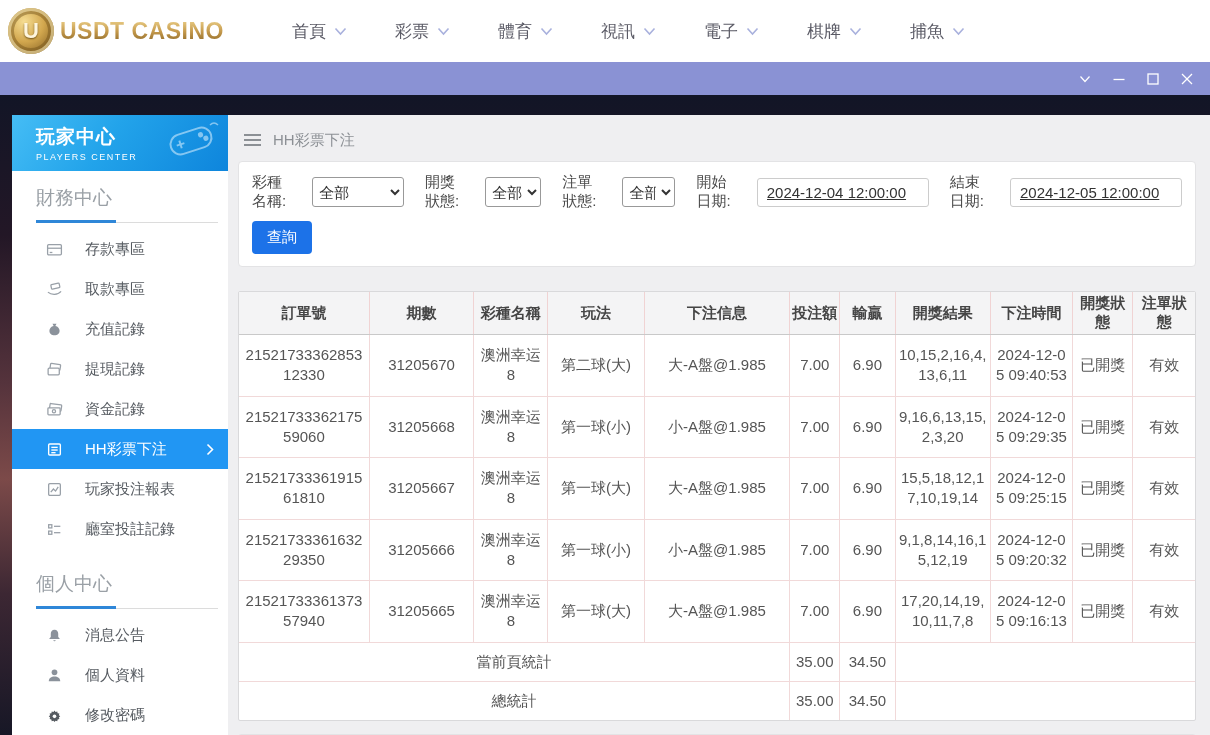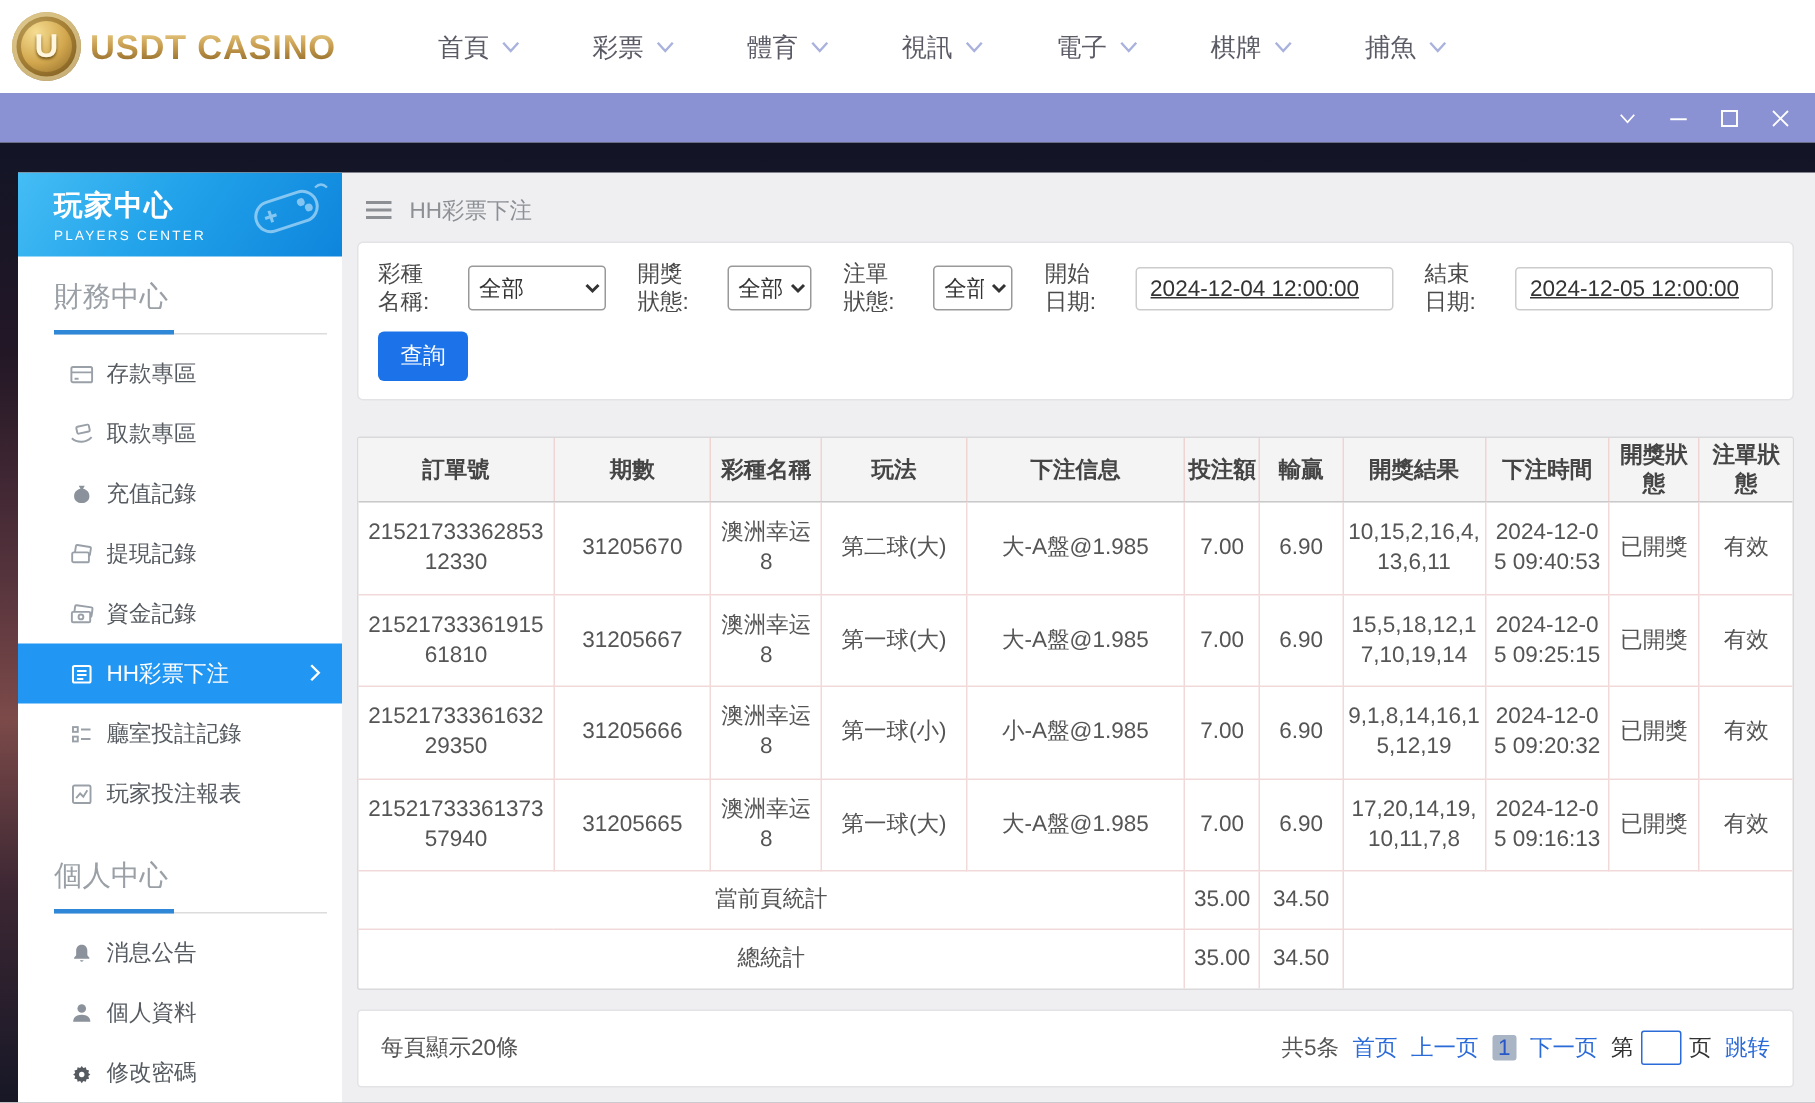--- a/index.html
+++ b/index.html
@@ -34,21 +34,21 @@
 
   
   .sb-header { height:56px; background:linear-gradient(125deg,#45bdf5 0%, #22a3ea 45%, #0e85dc 100%);
     color:#fff; padding:9px 0 0 24px; position:relative; overflow:hidden; }
   .sb-header h1 { font-size:19px; font-weight:bold; letter-spacing:1px; }
   .sb-header .sub { font-size:9px; letter-spacing:1.5px; margin-top:2px; }
   .sb-deco { position:absolute; right:6px; top:4px; opacity:.55; }
   .sb-section-title { color:#9aa0a6; font-size:19px; padding:14px 0 9px 24px; }
   .sb-rule { margin:0 10px 6px 24px; height:3px; position:relative; background:transparent; border-bottom:1px solid #dcdcdc; }
   .sb-rule::after { content:""; position:absolute; left:0; bottom:-1px; width:80px; height:3px; background:#2f87d8; }
-  .sb-item { height:40px; display:flex; align-items:center; gap:8px; padding-left:34px; font-size:15px; color:#565b61; cursor:pointer; position:relative; }
+  .sb-item { height:40px; display:flex; align-items:center; gap:22px; padding-left:34px; font-size:15px; color:#565b61; cursor:pointer; position:relative; }
   .sb-item .sb-icon { width:17px; height:17px; display:flex; align-items:center; justify-content:center; }
   .sb-item.active { background:#2196f3; color:#fff; }
   .sb-item .right-arrow { position:absolute; right:14px; top:13px; }
   .sb-gap { height:8px; }
 
   
   .page-header { height:42px; display:flex; align-items:center; gap:12px; color:#8c9095; font-size:15px; padding-left:6px; margin-top:4px; }
   .hamburger { width:17px; display:flex; flex-direction:column; gap:3px; cursor:pointer; }
   .hamburger i { display:block; height:2px; background:#8c9095; }
 
@@ -249,36 +249,36 @@
             </svg>
           </span>
           <span>HH彩票下注</span>
           <span class="right-arrow"><svg width="8" height="13" viewBox="0 0 8 13">
               <polyline points="1.5,1.5 6.5,6.5 1.5,11.5" fill="none" stroke="#fff" stroke-width="1.6"></polyline>
             </svg></span>
         </div>
         <div class="sb-item">
           <span class="sb-icon">
             <svg width="17" height="17" viewBox="0 0 16 16">
+              <rect x="2.5" y="2.5" width="11" height="11" rx="1" fill="none" stroke="#99a0a8" stroke-width="1.2"></rect>
+              <polyline points="4.5,10.5 7,7.5 9,9.5 11.5,5.5" fill="none" stroke="#99a0a8" stroke-width="1.2"></polyline>
+            </svg>
+          </span>
+          <span>玩家投注報表</span>
+        </div>
+        <div class="sb-item">
+          <span class="sb-icon">
+            <svg width="17" height="17" viewBox="0 0 16 16">
               <rect x="2.5" y="3.5" width="3" height="3" fill="none" stroke="#99a0a8" stroke-width="1.2"></rect>
               <rect x="2.5" y="9.5" width="3" height="3" fill="none" stroke="#99a0a8" stroke-width="1.2"></rect>
               <line x1="7.5" y1="5" x2="13.5" y2="5" stroke="#99a0a8" stroke-width="1.2"></line>
               <line x1="7.5" y1="11" x2="13.5" y2="11" stroke="#99a0a8" stroke-width="1.2"></line>
             </svg>
           </span>
           <span>廳室投註記錄</span>
-        </div>
-        <div class="sb-item">
-          <span class="sb-icon">
-            <svg width="17" height="17" viewBox="0 0 16 16">
-              <rect x="2.5" y="2.5" width="11" height="11" rx="1" fill="none" stroke="#99a0a8" stroke-width="1.2"></rect>
-              <polyline points="4.5,10.5 7,7.5 9,9.5 11.5,5.5" fill="none" stroke="#99a0a8" stroke-width="1.2"></polyline>
-            </svg>
-          </span>
-          <span>玩家投注報表</span>
         </div>
         <div class="sb-gap"></div>
         <div class="sb-section-title">個人中心</div>
         <div class="sb-rule"></div>
         <div class="sb-item">
           <span class="sb-icon">
             <svg width="17" height="17" viewBox="0 0 16 16">
               <path d="M8 2.6c-2.3 0-3.5 1.7-3.5 3.8v2.9L3.2 10.8v.6h9.6v-.6l-1.3-1.5V6.4c0-2.1-1.2-3.8-3.5-3.8z" fill="#8b929b"></path>
               <path d="M6.8 12.4a1.25 1.25 0 0 0 2.4 0z" fill="#8b929b"></path>
             </svg>
@@ -379,20 +379,33 @@
               <td>第二球(大)</td>
               <td>大-A盤@1.985</td>
               <td>7.00</td>
               <td>6.90</td>
               <td>10,15,2,16,4,13,6,11</td>
               <td>2024-12-05 09:40:53</td>
               <td>已開獎</td>
               <td>有效</td>
             </tr>
             <tr>
+              <td>2152173336217559060</td>
+              <td>31205668</td>
+              <td>澳洲幸运8</td>
+              <td>第一球(小)</td>
+              <td>小-A盤@1.985</td>
+              <td>7.00</td>
+              <td>6.90</td>
+              <td>9,16,6,13,15,2,3,20</td>
+              <td>2024-12-05 09:29:35</td>
+              <td>已開獎</td>
+              <td>有效</td>
+            </tr>
+            <tr>
               <td>2152173336191561810</td>
               <td>31205667</td>
               <td>澳洲幸运8</td>
               <td>第一球(大)</td>
               <td>大-A盤@1.985</td>
               <td>7.00</td>
               <td>6.90</td>
               <td>15,5,18,12,17,10,19,14</td>
               <td>2024-12-05 09:25:15</td>
               <td>已開獎</td>

